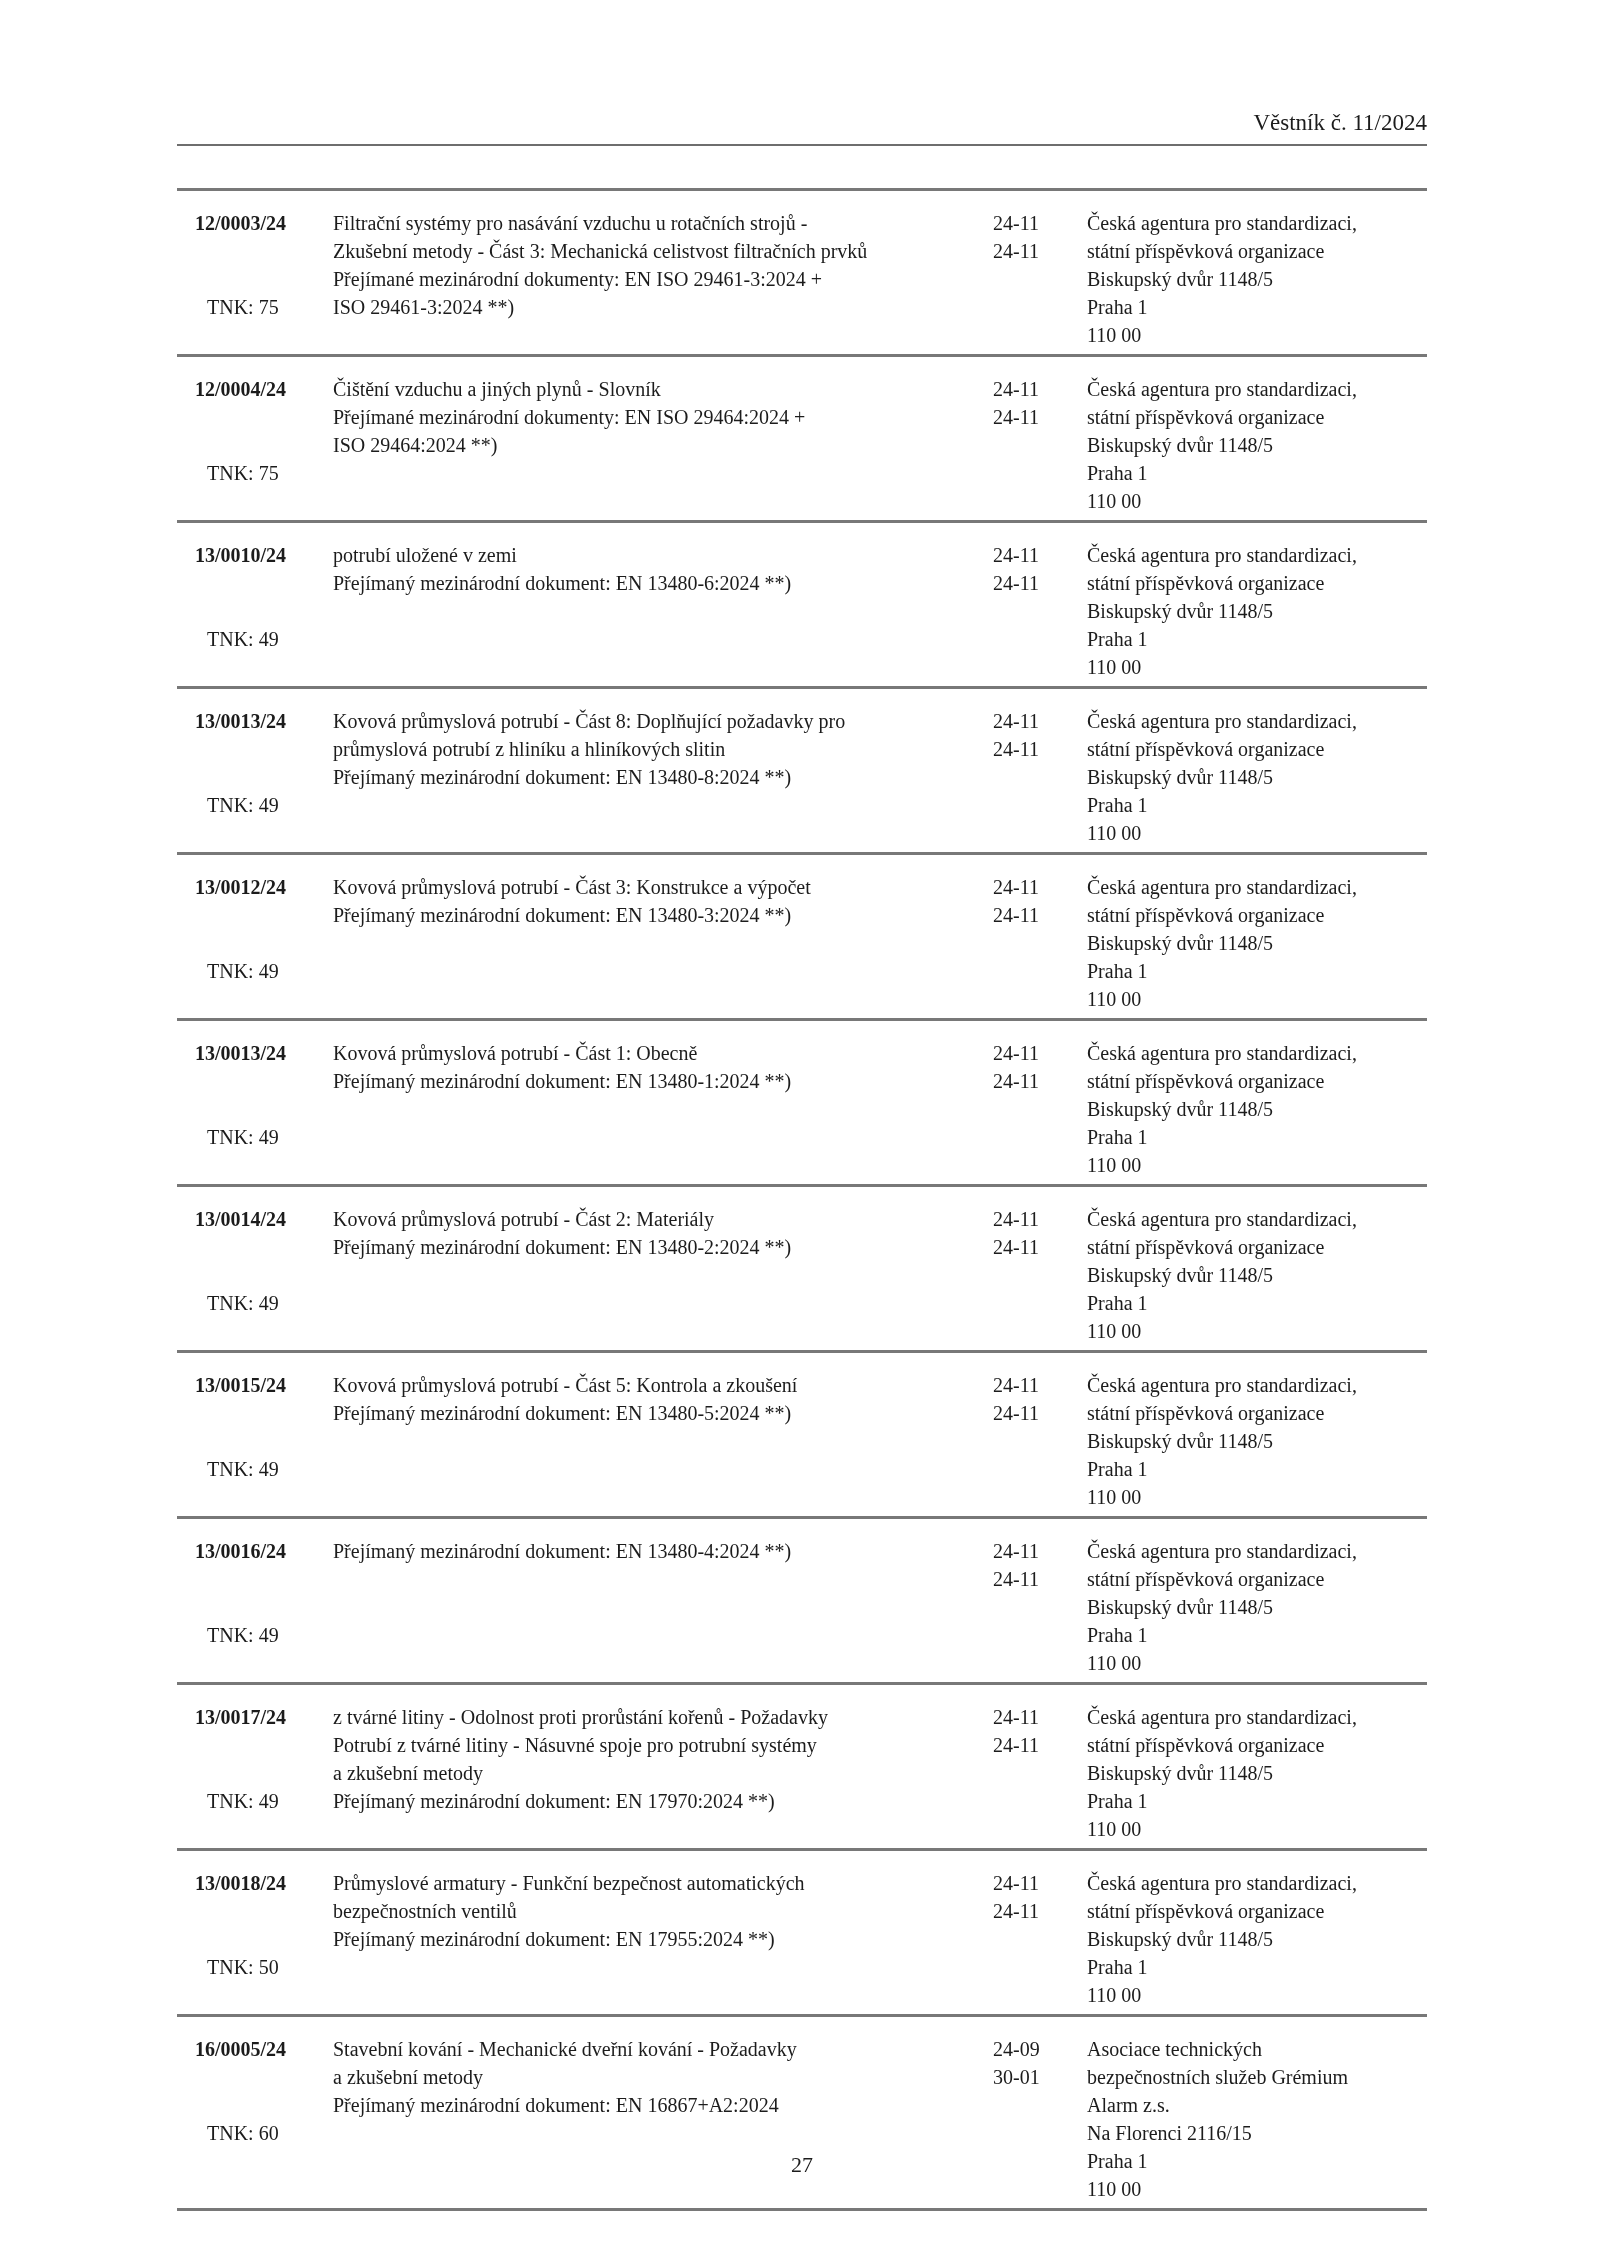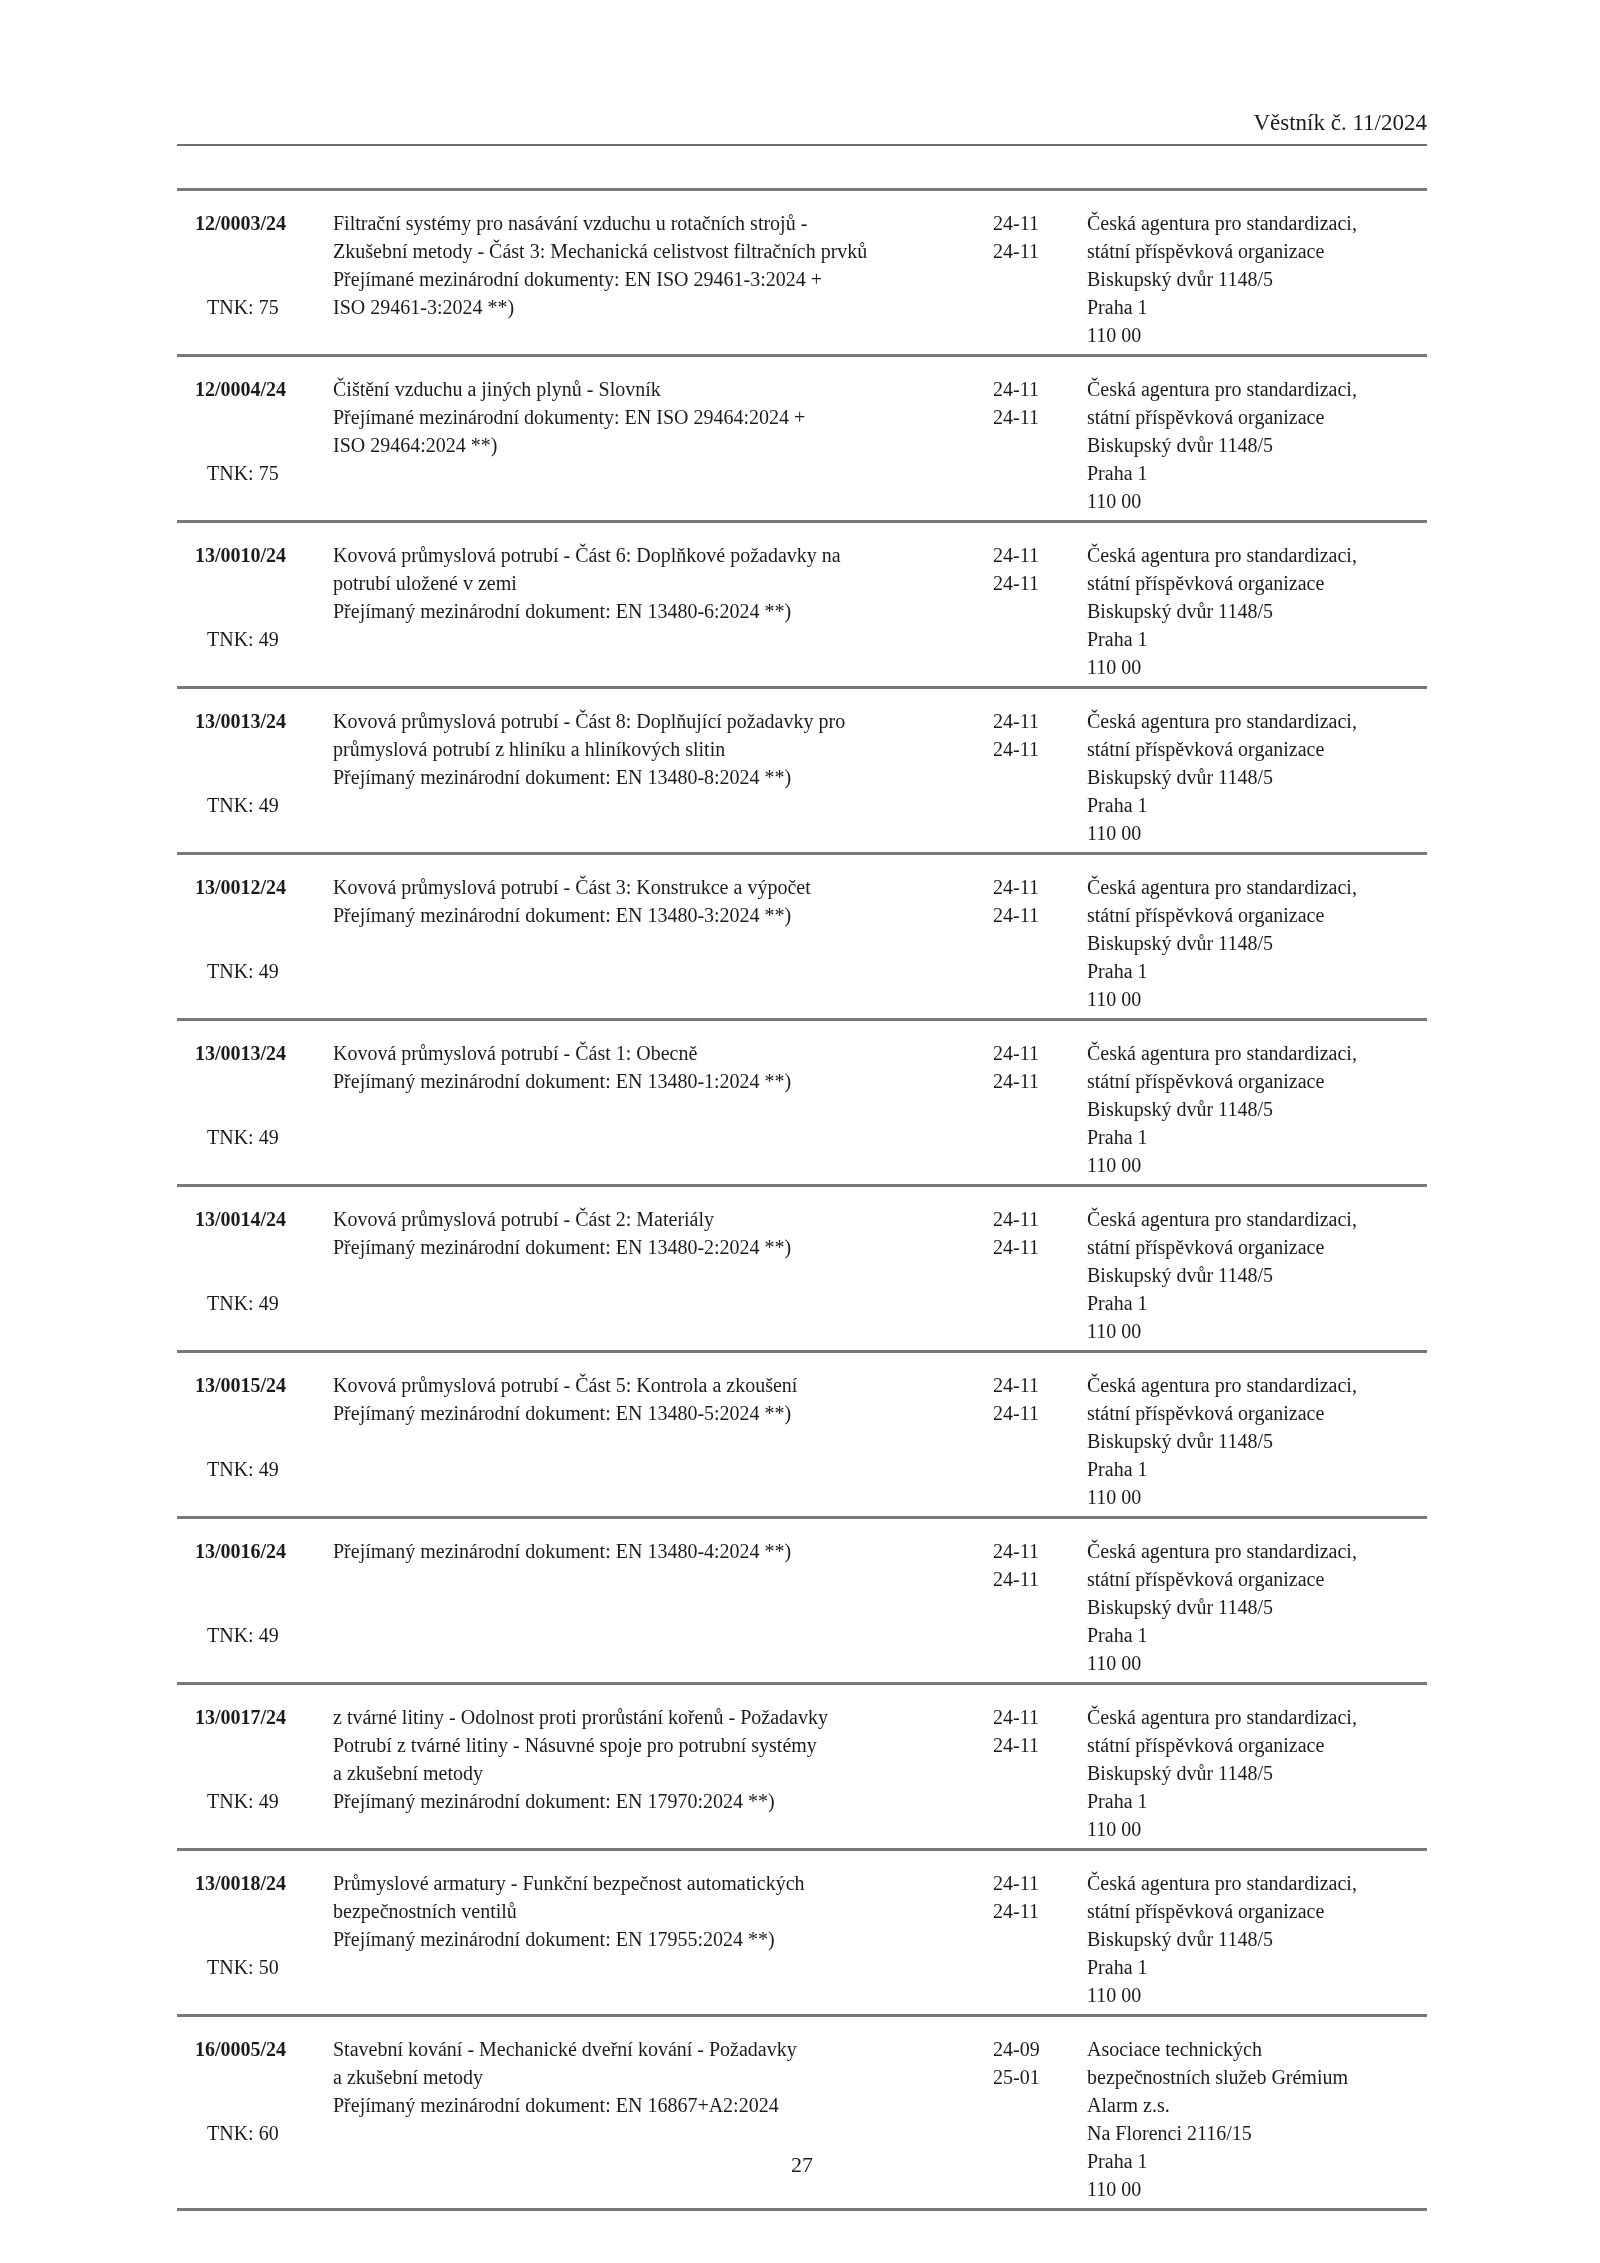--- a/index.html
+++ b/index.html
@@ -122,21 +122,20 @@
             <div class="line">Praha 1</div>
             <div class="line">110 00</div>
           </div>
         </div>
         <div class="row">
           <div class="col col-id">
             <div class="line row-id">13/0010/24</div>
             <div class="line row-tnk">TNK: 49</div>
           </div>
           <div class="col col-title">
-            <div class="line">Kovová průmyslová potrubí - Část 6: Doplňkové požadavky na</div>
             <div class="line">potrubí uložené v zemi</div>
             <div class="line">Přejímaný mezinárodní dokument: EN 13480-6:2024 **)</div>
           </div>
           <div class="col col-dates">
             <div class="line">24-11</div>
             <div class="line">24-11</div>
           </div>
           <div class="col col-org">
             <div class="line">Česká agentura pro standardizaci,</div>
             <div class="line">státní příspěvková organizace</div>
@@ -321,21 +320,21 @@
             <div class="line row-id">16/0005/24</div>
             <div class="line row-tnk">TNK: 60</div>
           </div>
           <div class="col col-title">
             <div class="line">Stavební kování - Mechanické dveřní kování - Požadavky</div>
             <div class="line">a zkušební metody</div>
             <div class="line">Přejímaný mezinárodní dokument: EN 16867+A2:2024</div>
           </div>
           <div class="col col-dates">
             <div class="line">24-09</div>
-            <div class="line">25-01</div>
+            <div class="line">30-01</div>
           </div>
           <div class="col col-org">
             <div class="line">Asociace technických</div>
             <div class="line">bezpečnostních služeb Grémium</div>
             <div class="line">Alarm z.s.</div>
             <div class="line">Na Florenci 2116/15</div>
             <div class="line">Praha 1</div>
             <div class="line">110 00</div>
           </div>
         </div>

